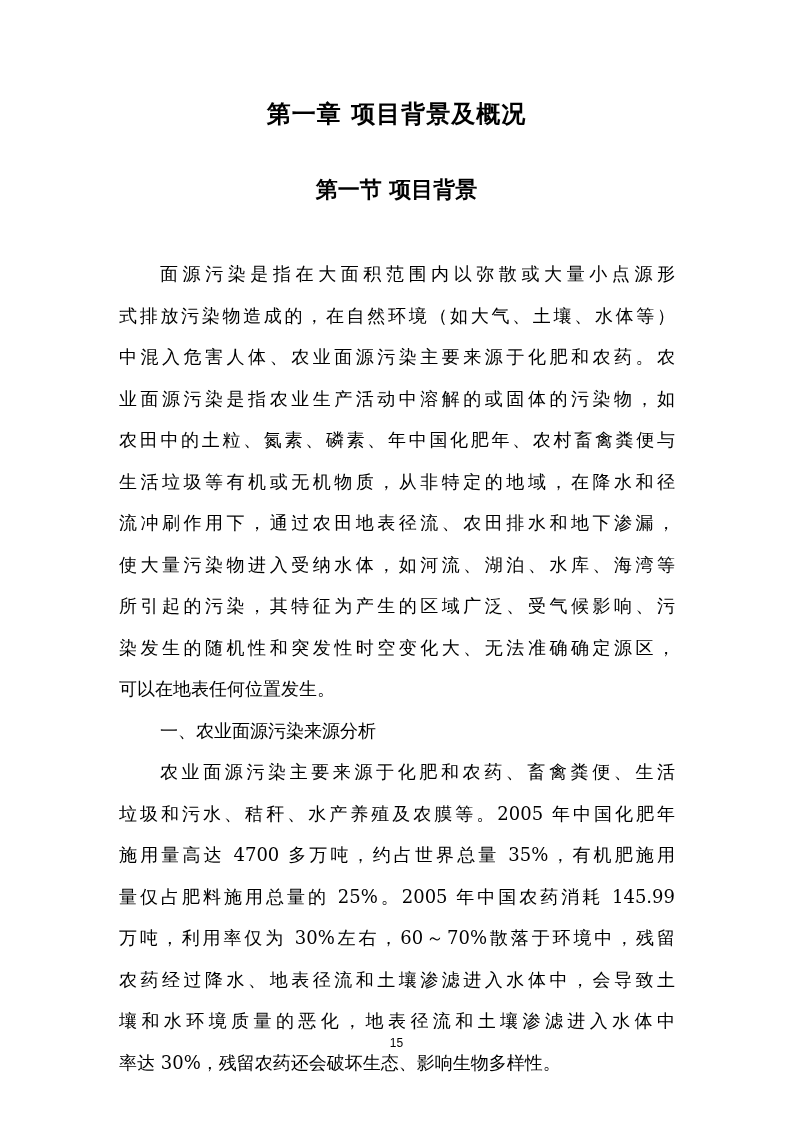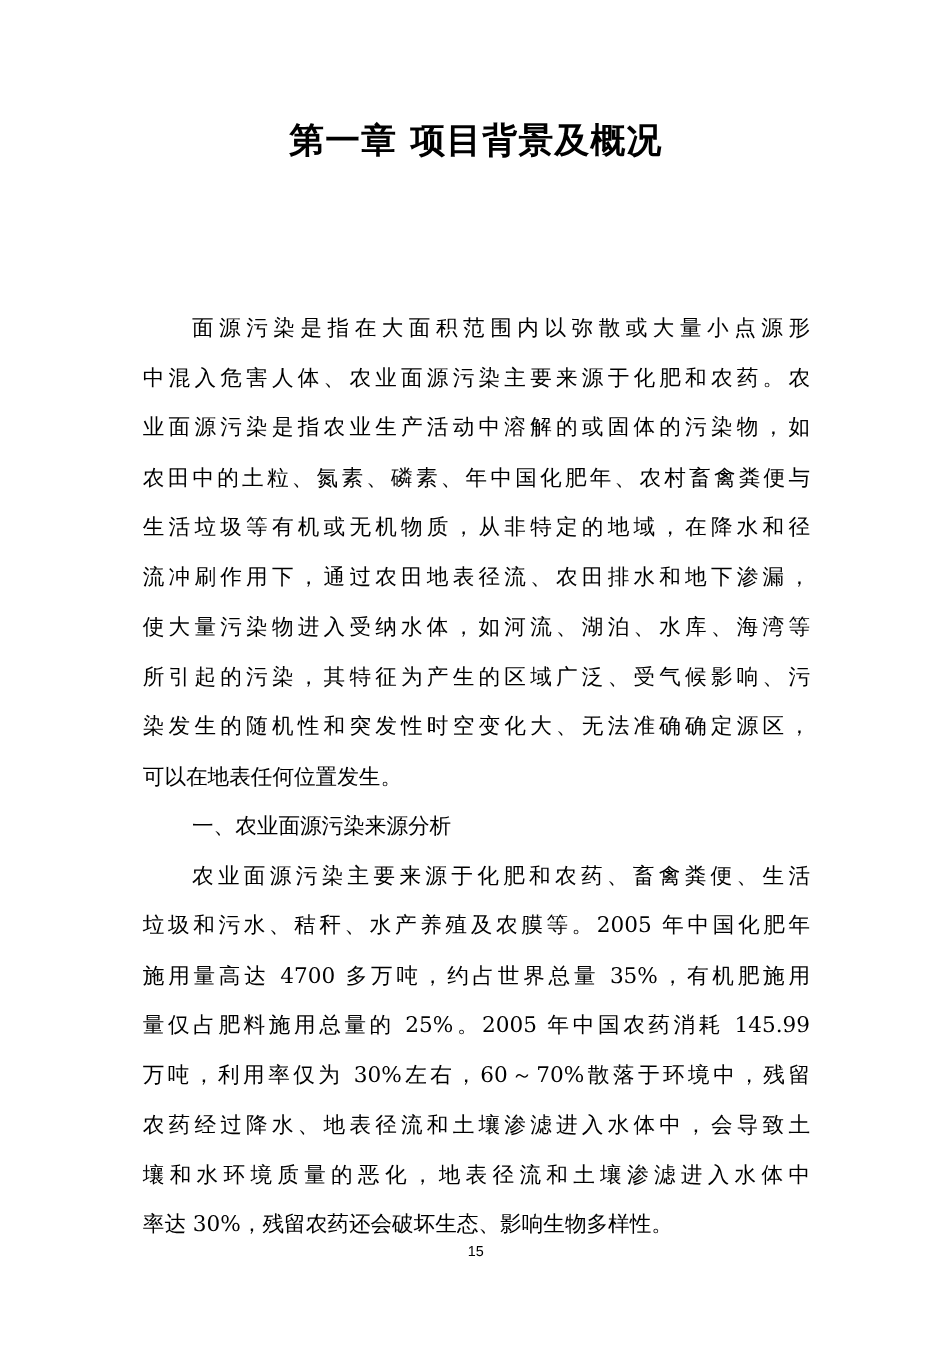--- a/index.html
+++ b/index.html
@@ -1,41 +1,43 @@
 <!DOCTYPE html>
 <html><head>
 <meta charset="utf-8">
 <style>
   html, body { margin: 0; padding: 0; background: #ffffff; }
   body { width: 793px; height: 1122px; position: relative; overflow: hidden;
          font-family: "DejaVu Serif", "Liberation Serif", serif; color: #000; }
   .page { position: absolute; left: 0; top: 0; width: 793px; height: 1122px; }
   .chapter-title { position: absolute; top: 98px; left: 0; width: 793px; text-align: center;
          font-family: "DejaVu Sans", "Liberation Sans", sans-serif; font-weight: bold;
-         font-size: 29px; letter-spacing: 1px; }
+         font-size: 24px; letter-spacing: 1px; }
   .section-title { position: absolute; top: 175px; left: 0; width: 793px; text-align: center;
          font-family: "DejaVu Sans", "Liberation Sans", sans-serif; font-weight: bold;
          font-size: 22px; }
   .body { position: absolute; left: 119px; top: 253px; width: 556px; }
   .line { height: 41.5px; line-height: 41.5px; font-size: 18px; white-space: nowrap;
           text-align: justify; text-align-last: justify; }
   .line.indent { padding-left: 41px; }
   .line.last { text-align-last: left; }
   .page-number { position: absolute; top: 1036px; left: 0; width: 793px; text-align: center;
          font-family: "Liberation Sans", sans-serif; font-size: 12px; }
 </style>
 </head>
 <body>
 
 <div class="page">
   <div class="chapter-title">第一章  项目背景及概况</div>
+  <div class="section-title">第一节  项目背景</div>
 
   <div class="body">
     <div>
       <div class="line indent">面源污染是指在大面积范围内以弥散或大量小点源形</div>
+      <div class="line">式排放污染物造成的，在自然环境（如大气、土壤、水体等）</div>
       <div class="line">中混入危害人体、农业面源污染主要来源于化肥和农药。农</div>
       <div class="line">业面源污染是指农业生产活动中溶解的或固体的污染物，如</div>
       <div class="line">农田中的土粒、氮素、磷素、年中国化肥年、农村畜禽粪便与</div>
       <div class="line">生活垃圾等有机或无机物质，从非特定的地域，在降水和径</div>
       <div class="line">流冲刷作用下，通过农田地表径流、农田排水和地下渗漏，</div>
       <div class="line">使大量污染物进入受纳水体，如河流、湖泊、水库、海湾等</div>
       <div class="line">所引起的污染，其特征为产生的区域广泛、受气候影响、污</div>
       <div class="line">染发生的随机性和突发性时空变化大、无法准确确定源区，</div>
       <div class="line last">可以在地表任何位置发生。</div>
     </div>

